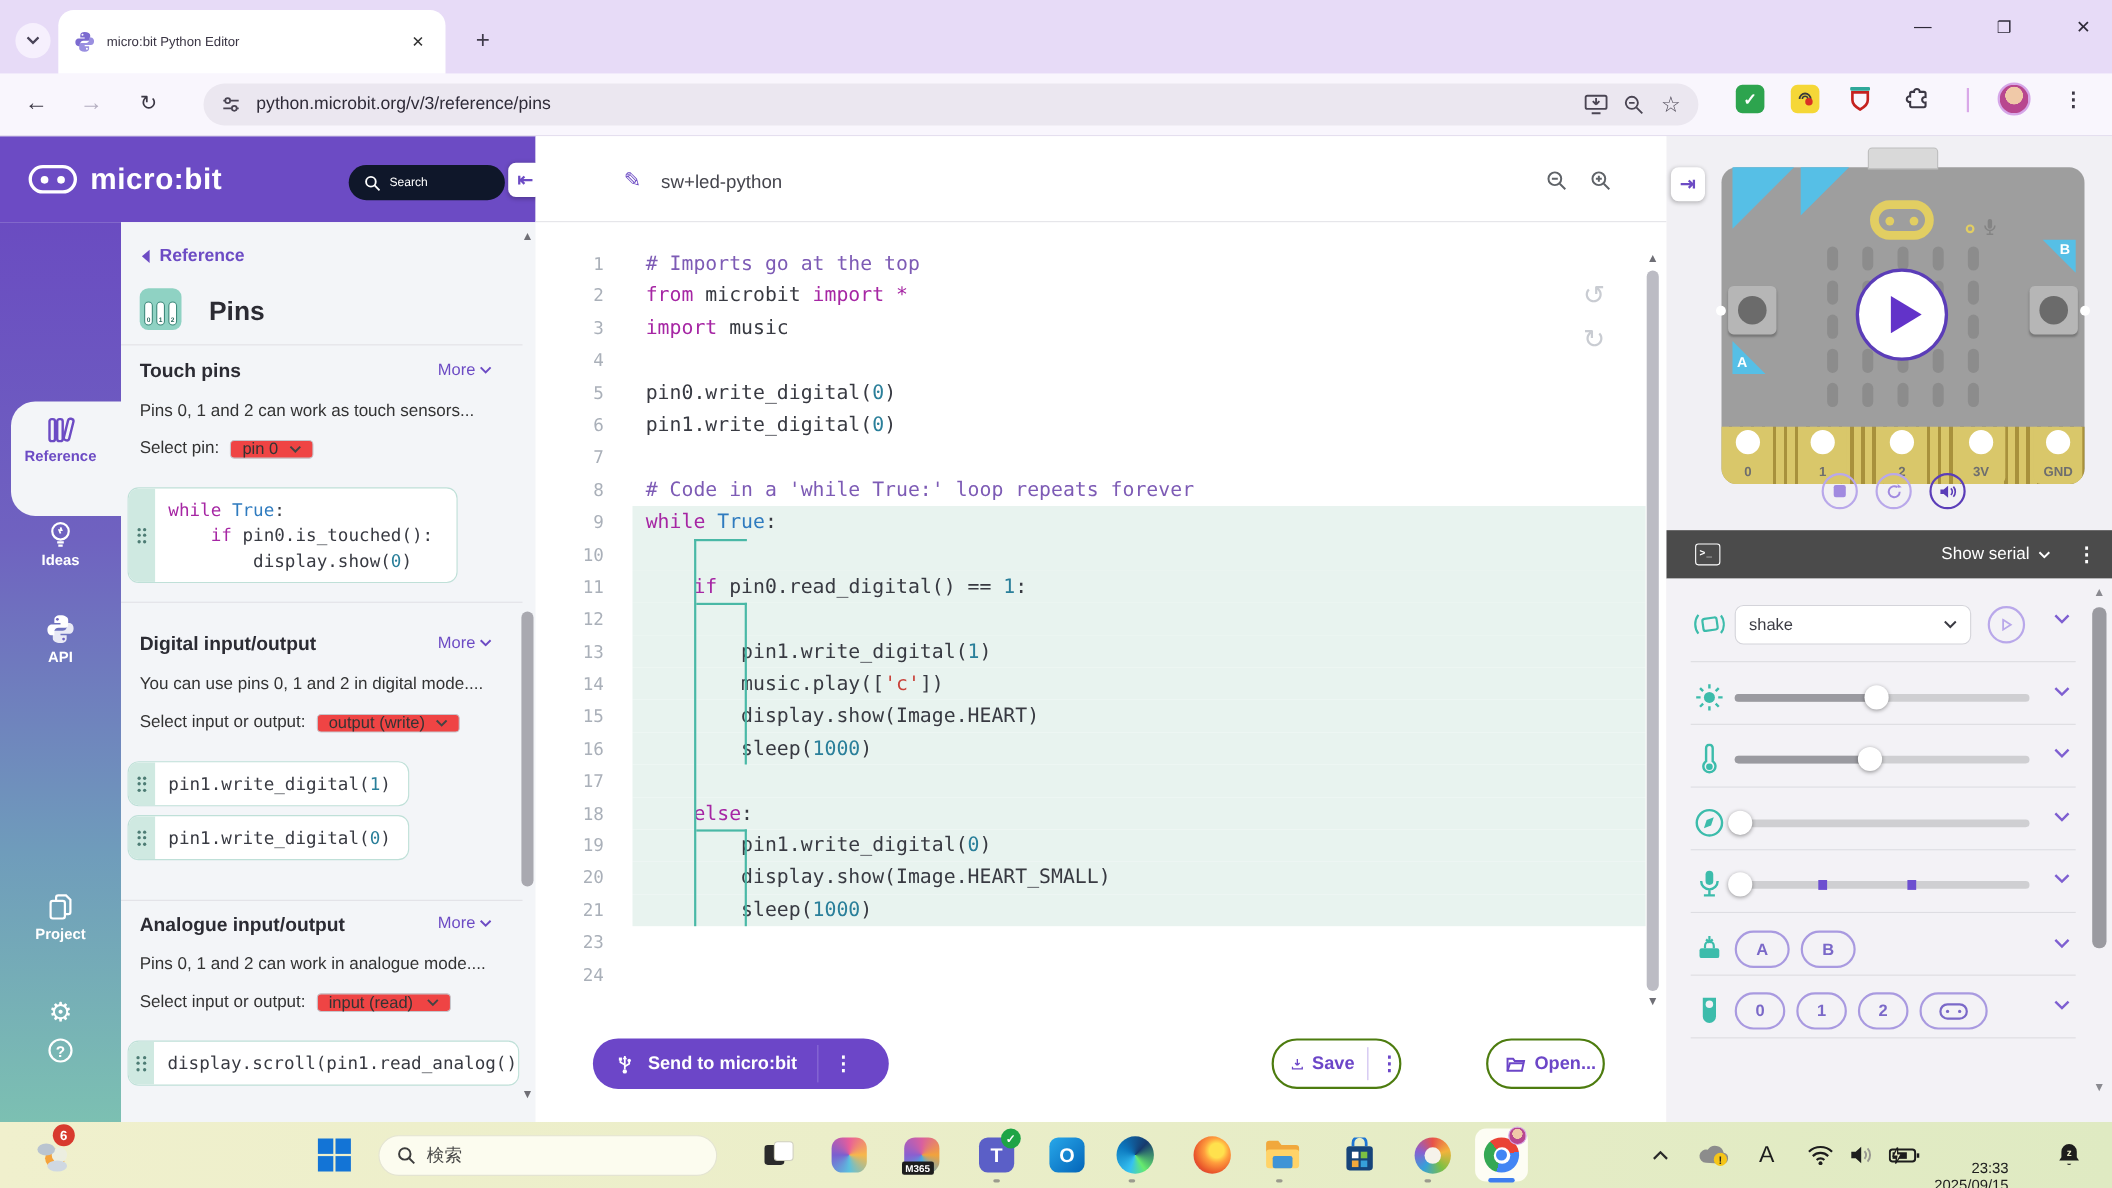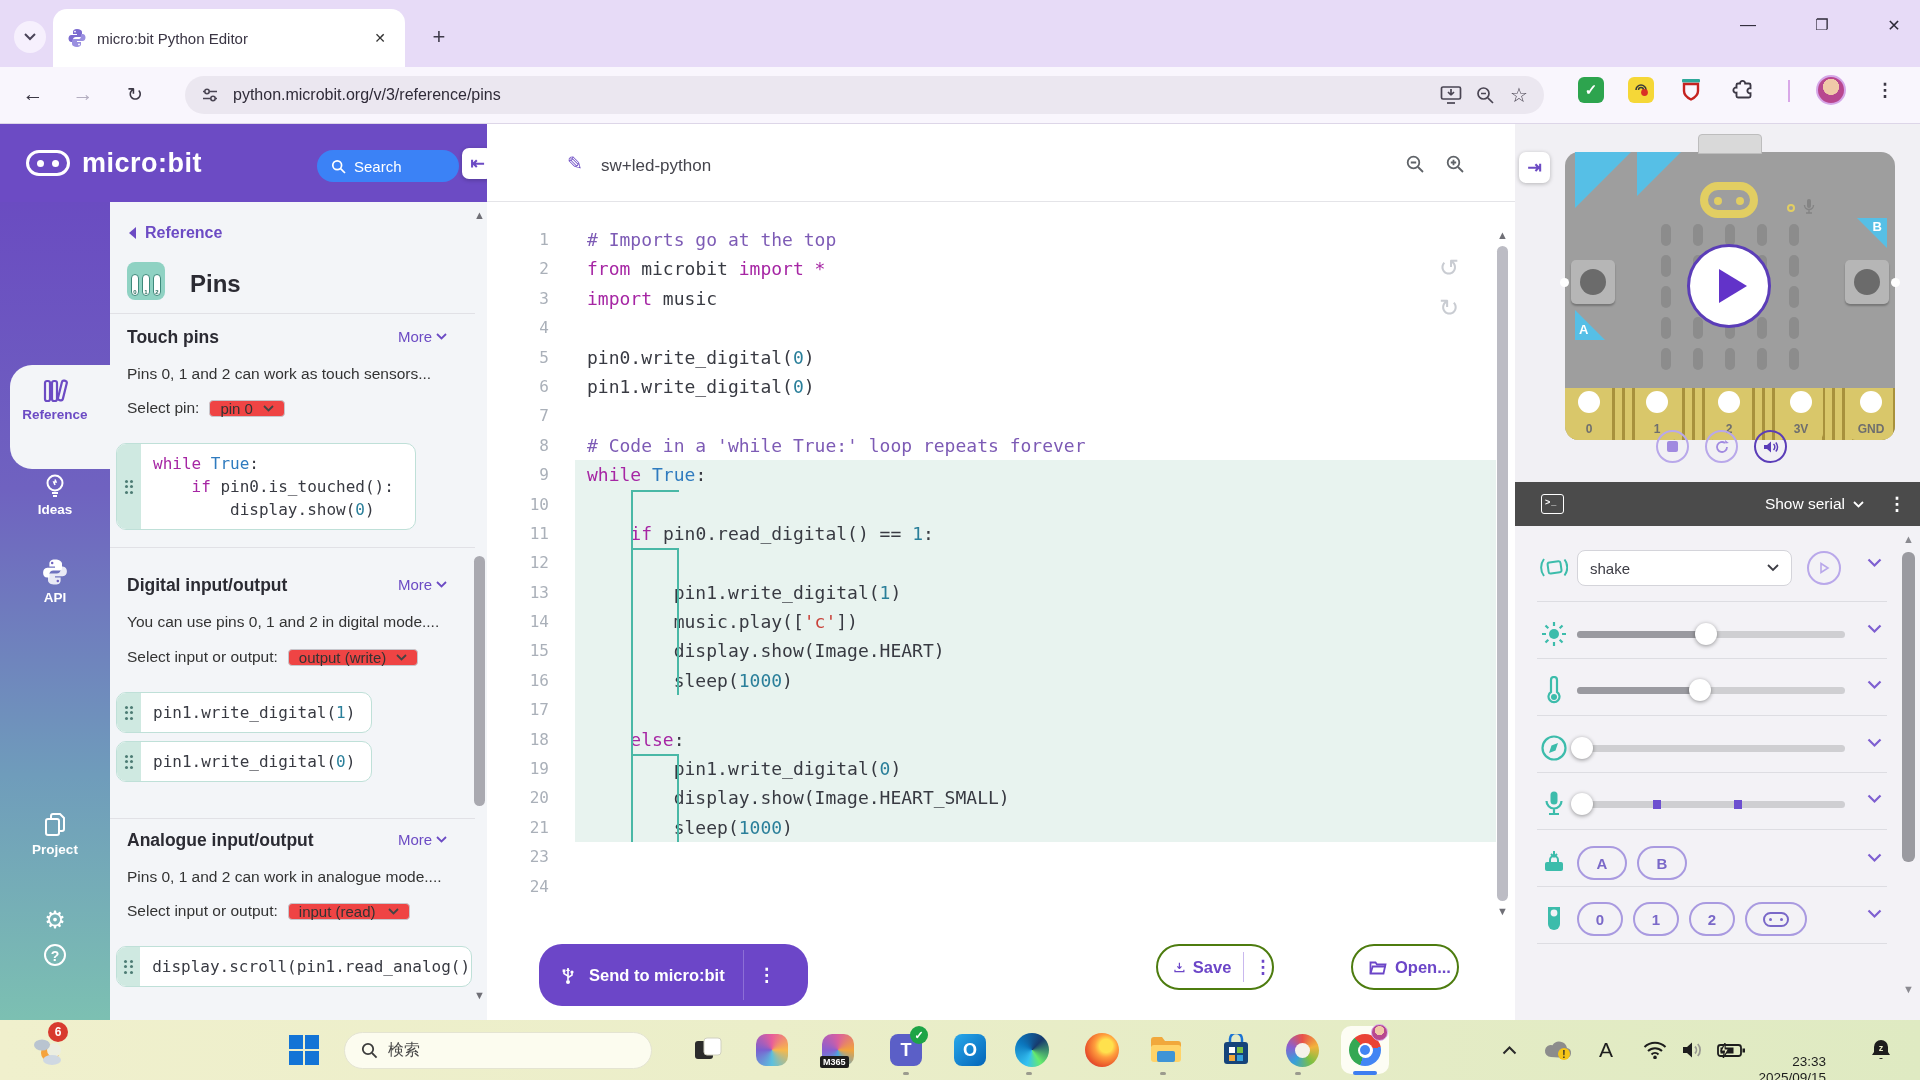--- a/index.html
+++ b/index.html
@@ -6,39 +6,39 @@
   html,body { width:1920px; height:1080px; overflow:hidden; background:#000; }
   body { font-family:"Liberation Sans", sans-serif; }
   .screen { position:relative; width:1920px; height:1080px; background:#fff; overflow:hidden; }
   .abs { position:absolute; }
 
   
   .tabstrip { left:0; top:0; width:1920px; height:67px; background:#e7dbf7; }
   .tab-search { left:14px; top:21px; width:32px; height:32px; border-radius:50%; background:#f6f0fd; color:#4a4458; font-size:14px; display:flex; align-items:center; justify-content:center; }
   .tab { left:53px; top:9px; width:352px; height:58px; background:#fff; border-radius:14px 14px 0 0; display:flex; align-items:center; padding:0 14px; gap:10px; }
   .favicon { width:20px; height:20px; flex:0 0 auto; }
-  .tab-title { font-size:15px; color:#3a3544; white-space:nowrap; overflow:hidden; flex:1; }
+  .tab-title { font-size:12px; color:#3a3544; white-space:nowrap; overflow:hidden; flex:1; }
   .tab-close { width:22px; height:22px; border-radius:50%; display:flex; align-items:center; justify-content:center; color:#333; font-size:14px; }
   .newtab { left:424px; top:22px; width:30px; height:30px; color:#3f3a4a; font-size:22px; display:flex; align-items:center; justify-content:center; }
   .wctl { top:0; height:50px; width:52px; display:flex; align-items:center; justify-content:center; color:#2e2a38; font-size:16px; }
   .toolbar { left:0; top:67px; width:1920px; height:57px; background:#f9f6fd; border-bottom:1px solid #ddd6e8; }
   .navbtn { top:77px; width:34px; height:34px; display:flex; align-items:center; justify-content:center; font-size:21px; color:#3c3845; }
   .omnibox { left:185px; top:76px; width:1359px; height:38px; border-radius:19px; background:#ebe7f0; display:flex; align-items:center; padding:0 14px; gap:12px; }
   .url { font-size:16px; color:#2f2b38; flex:1; }
   .ob-ico { width:22px; height:22px; color:#4a4553; flex:0 0 auto; display:flex; align-items:center; justify-content:center; }
   .ext { top:77px; width:26px; height:26px; border-radius:6px; display:flex; align-items:center; justify-content:center; }
   .avatar { border-radius:50%; background:radial-gradient(circle at 50% 38%, #f0c9a8 0 38%, #b8478f 40%); border:2px solid #d6a6e8; }
   .kebab { color:#3c3845; font-size:18px; font-weight:bold; letter-spacing:0; }
 
   
   .mb-header { left:0; top:124px; width:487px; height:78px; background:#6c4bc4; display:flex; align-items:center; }
   .mb-logo { width:44px; height:26px; border:3px solid #fff; border-radius:14px; margin-left:26px; position:relative; }
   .mb-logo i { position:absolute; top:7px; width:7px; height:7px; border-radius:50%; background:#fff; }
   .brand { color:#fff; font-size:27px; font-weight:bold; margin-left:12px; letter-spacing:.5px; }
-  .search-pill { position:absolute; left:317px; top:150px; width:142px; height:32px; border-radius:16px; background:#3b82f6; color:#fff; display:flex; align-items:center; gap:8px; padding:0 14px; font-size:15px; }
+  .search-pill { position:absolute; left:317px; top:150px; width:142px; height:32px; border-radius:16px; background:#0f172a; color:#fff; display:flex; align-items:center; gap:8px; padding:0 14px; font-size:11px; }
   .collapse-btn { width:31px; height:31px; background:#fff; border-radius:7px; box-shadow:0 1px 4px rgba(0,0,0,.25); color:#6c4bc4; font-size:17px; font-weight:bold; display:flex; align-items:center; justify-content:center; }
 
   .rail { left:0; top:202px; width:110px; height:818px; background:linear-gradient(180deg,#6a4cc1 0%, #6f62c0 35%, #6f9cbb 70%, #7cc0b2 100%); }
   .rail-item { position:absolute; left:0; width:110px; text-align:center; color:#fff; }
   .rail-item .lbl { font-size:13.5px; font-weight:bold; margin-top:4px; }
   .rail-active { position:absolute; left:10px; top:-14px; width:100px; height:104px; background:#f3f5f8; border-radius:22px 0 0 22px; }
   .ref-txt { color:#6c4bc4; }
 
   .side-panel { left:110px; top:202px; width:377px; height:818px; background:#f3f5f8; }
   .back-link { color:#6c4bc4; font-weight:bold; font-size:16px; display:flex; gap:8px; align-items:center; }
@@ -515,21 +515,21 @@
     <div class="guide" style="left:190px; top:630px; width:2px; height:88px;"></div>
     <div class="guide" style="left:146px; top:630px; width:46px; height:2px;"></div>
 
     <div class="abs undo-redo" style="left:952px; top:130px;">↺</div>
     <div class="abs undo-redo" style="left:952px; top:170px;">↻</div>
 
     <div class="abs sb-arrow" style="left:1010px; top:106px;">▲</div>
     <div class="abs sb-thumb" style="left:1010px; top:122px; width:11px; height:655px; background:#bcbcc4;"></div>
     <div class="abs sb-arrow" style="left:1010px; top:782px;">▼</div>
 
-    <div class="abs btn-fill" style="left:52px; top:820px; width:269px; height:62px;">
+    <div class="abs btn-fill" style="left:52px; top:820px; width:269px; height:46px;">
       <svg class="ico-svg" style="margin-left:20px;" width="18" height="20" viewBox="0 0 18 20">
         <circle cx="9" cy="17" r="2" fill="#fff"></circle>
           <path d="M9 15V3" stroke="#fff" stroke-width="1.6"></path>
           <path d="M9 3l-2.2 3h4.4z" fill="#fff"></path>
           <path d="M9 11l-4-2.4V6.8" stroke="#fff" stroke-width="1.6" fill="none"></path>
           <rect x="3.6" y="4.4" width="2.8" height="2.8" fill="#fff"></rect>
           <path d="M9 12.5l4-2.4V8" stroke="#fff" stroke-width="1.6" fill="none"></path>
           <circle cx="13" cy="7" r="1.6" fill="#fff"></circle>
       </svg>
       <span style="margin-left:12px;">Send to micro:bit</span>

